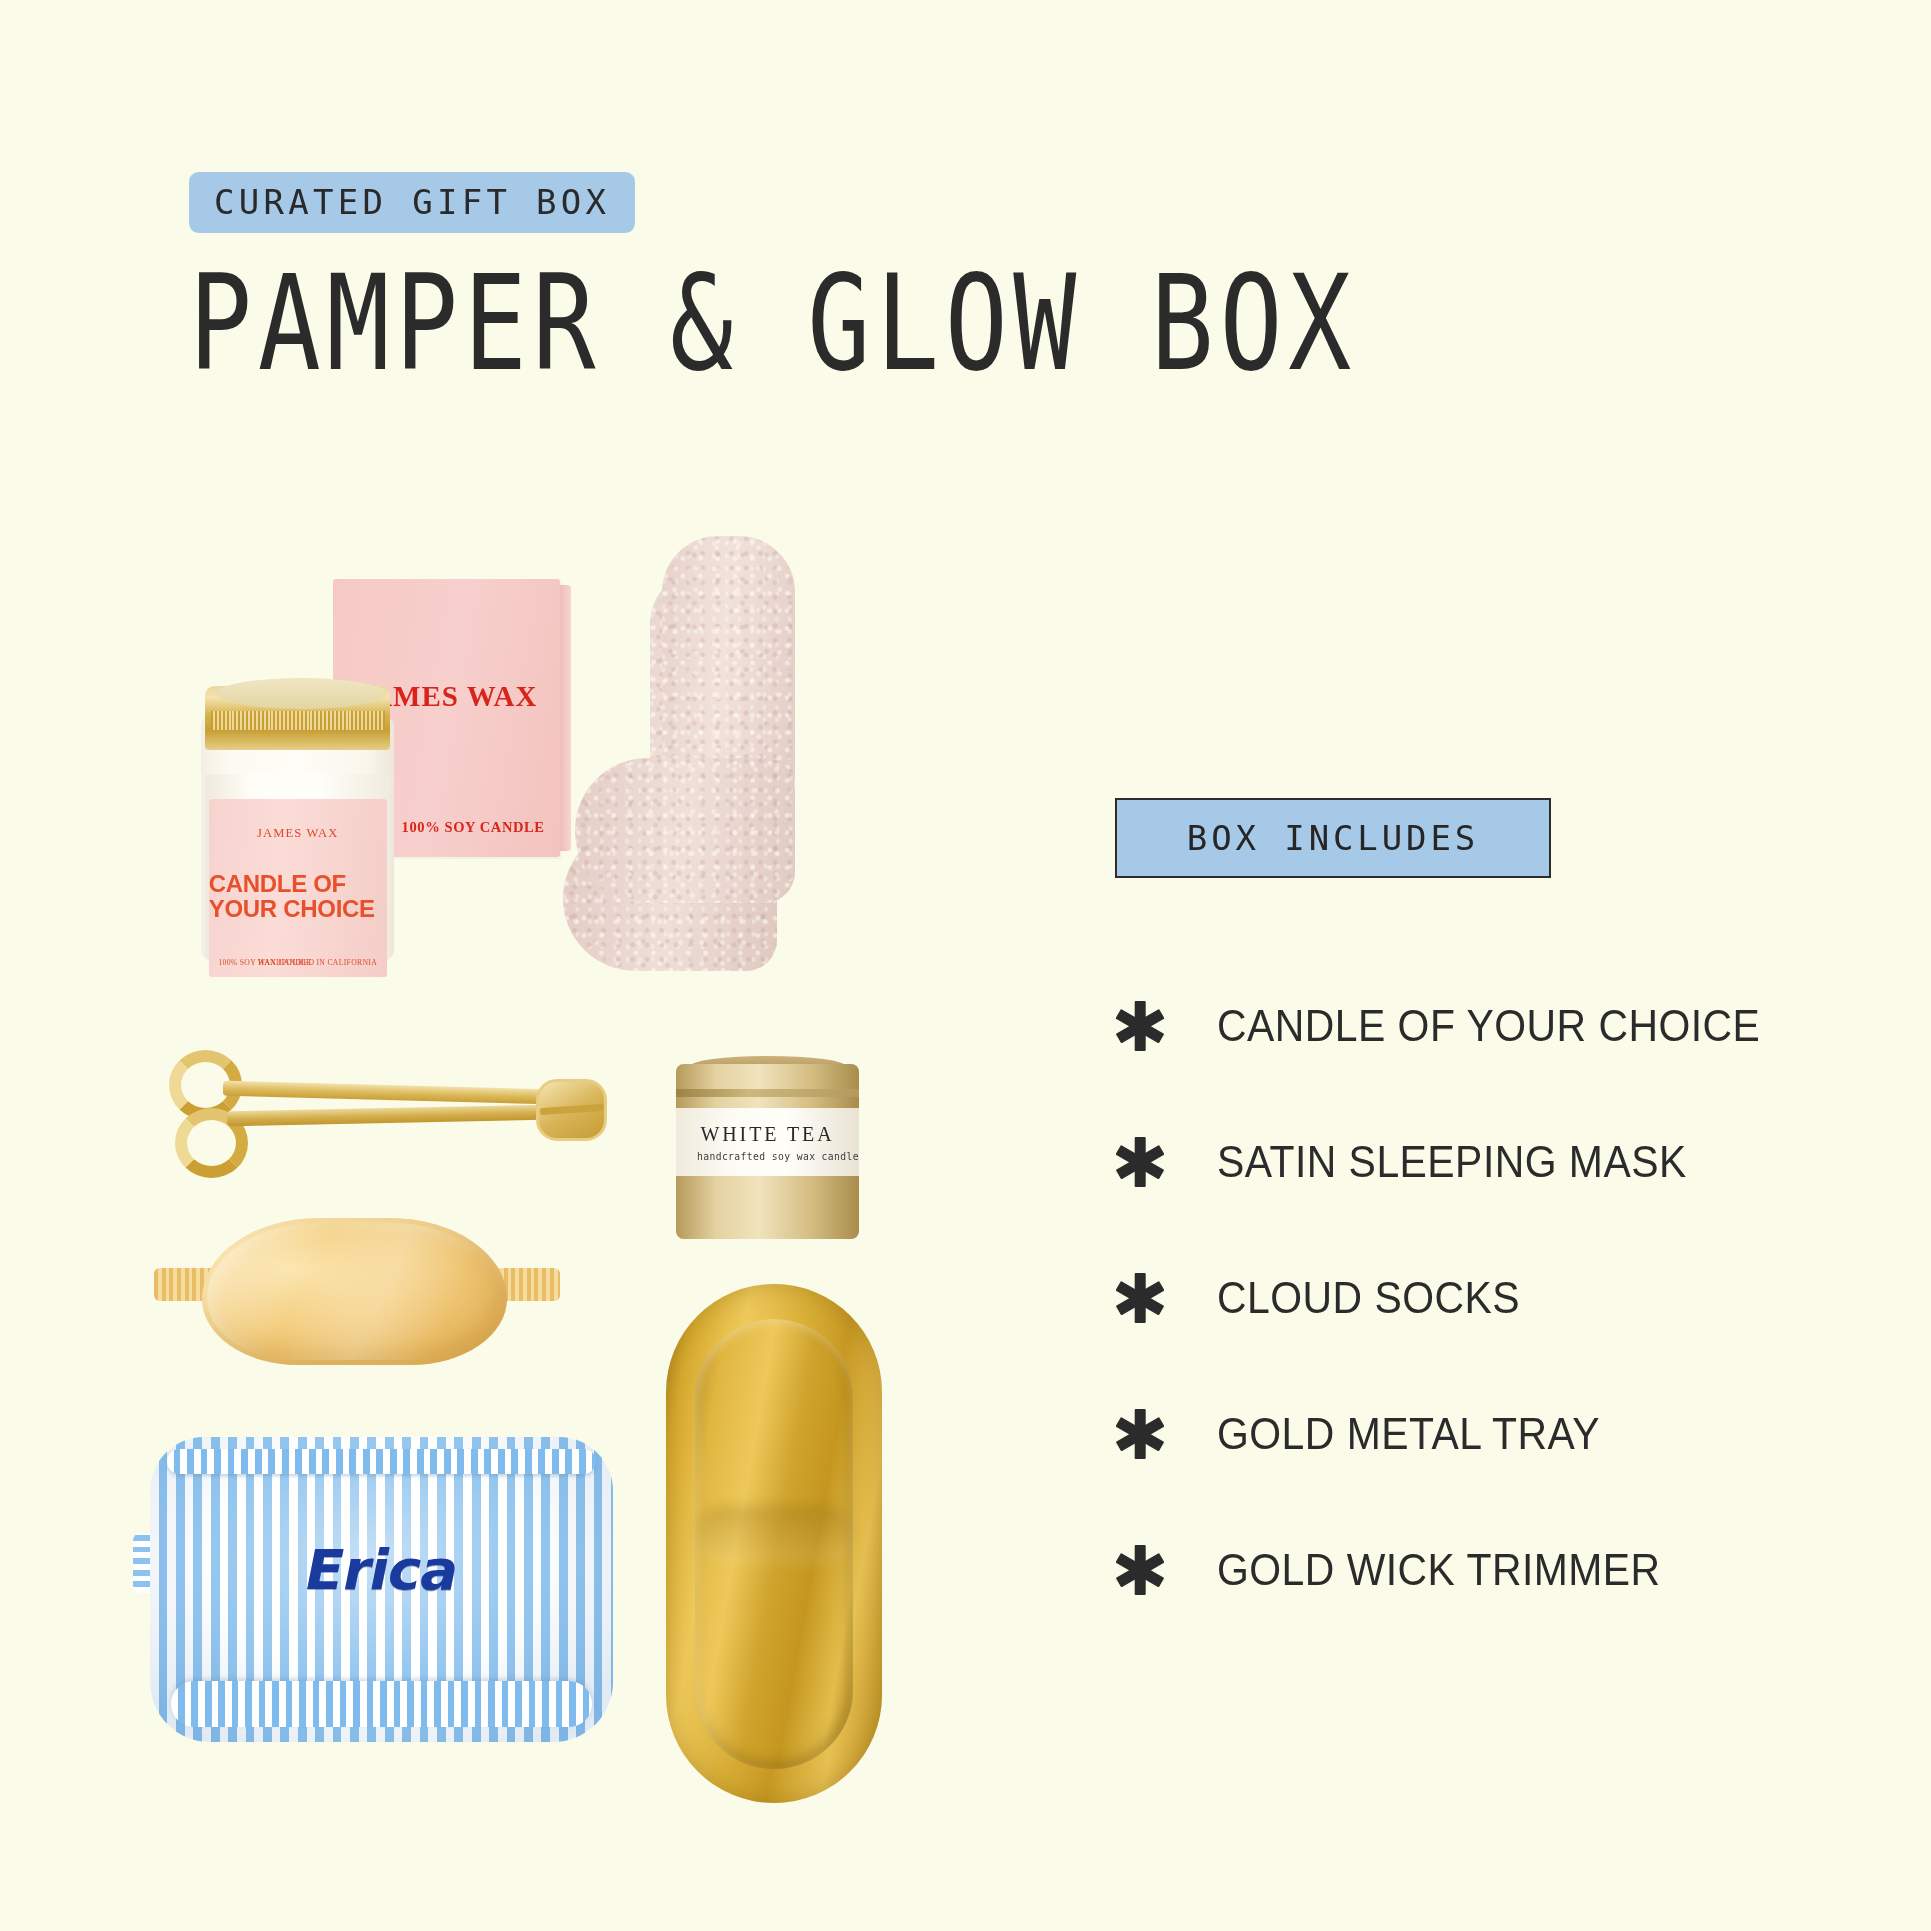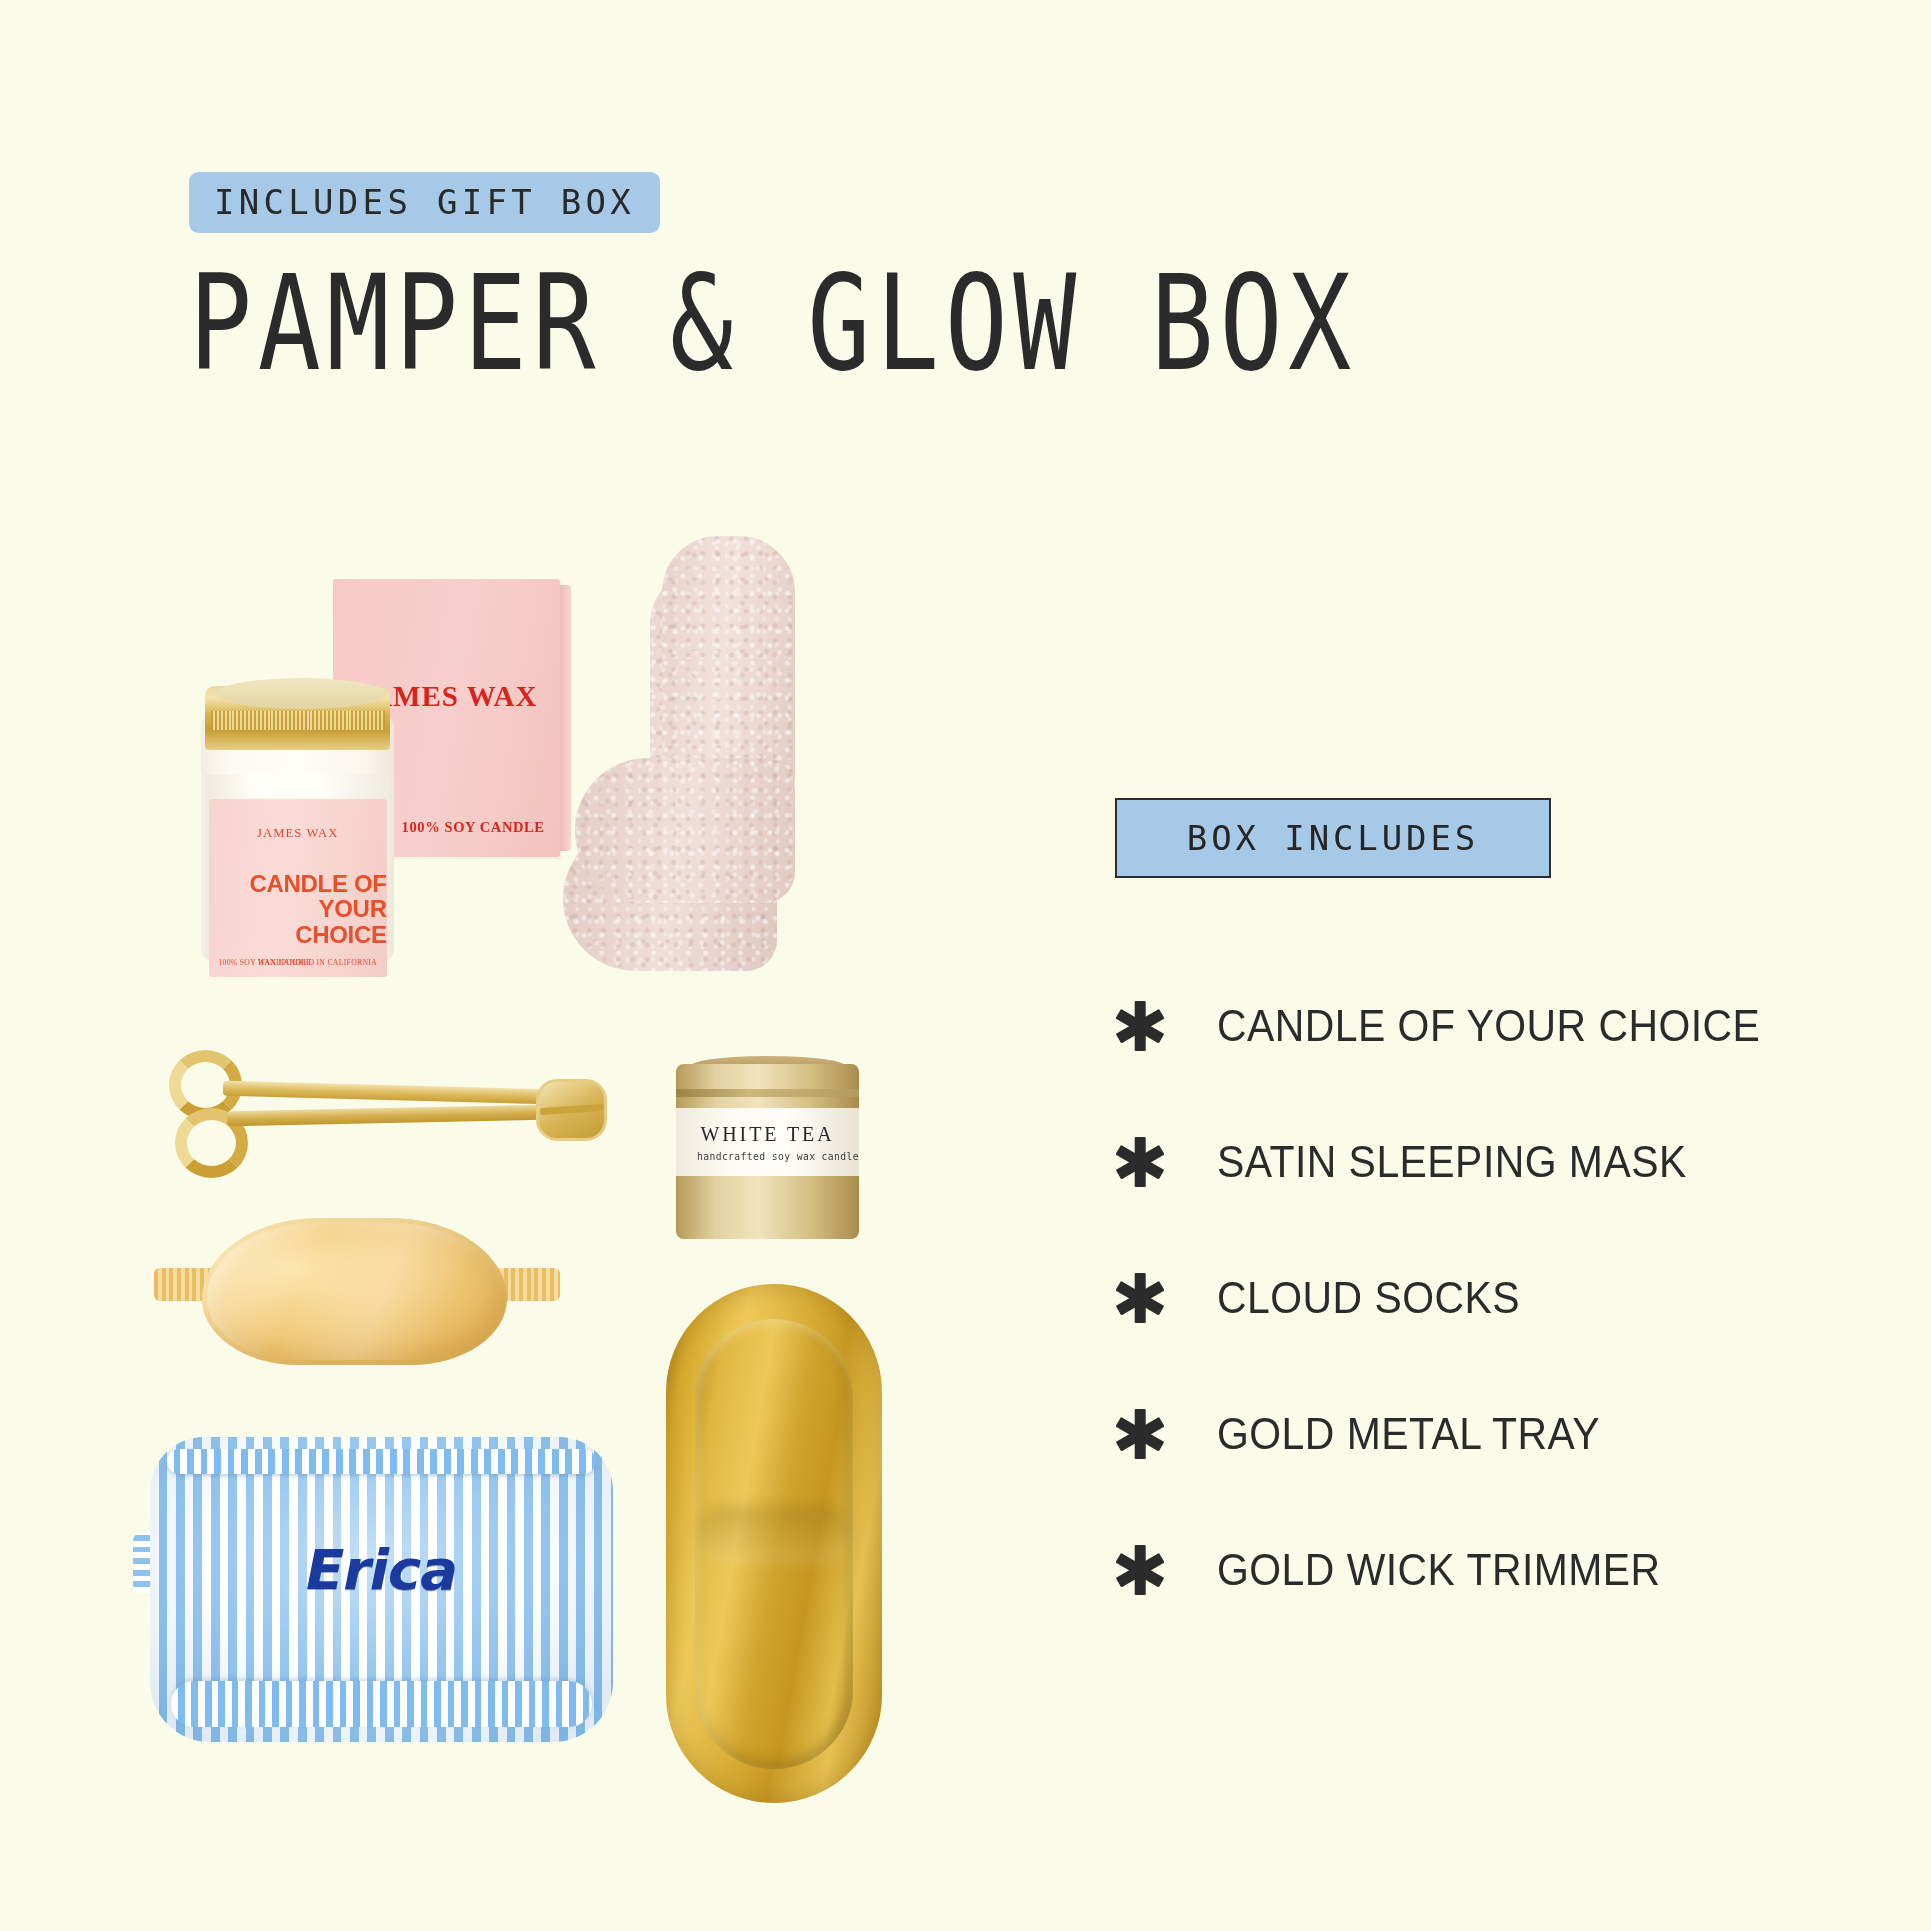--- a/index.html
+++ b/index.html
@@ -176,28 +176,27 @@
   #jar-brand {
     position: absolute; left: 0; right: 0; top: 27px;
     text-align: center;
     font-family: "Liberation Serif", serif;
     font-size: 12.6px;
     letter-spacing: 1.1px;
     color: #e0452c;
   }
   #jar-main {
     position: absolute; left: 0; right: 0; top: 72px;
-    text-align: right;
+    text-align: left;
     font-family: "Liberation Sans", sans-serif;
     font-weight: bold;
     font-size: 24px;
     line-height: 1.06;
     letter-spacing: -0.3px;
     color: #e8502c;
-    padding-left: 27px;
   }
   #jar-foot-left {
     position: absolute; left: 9.7px; bottom: 9.7px;
     font-family: "Liberation Serif", serif;
     font-size: 7.7px; letter-spacing: 0.3px; color: #e0492c;
   }
   #jar-foot-right {
     position: absolute; right: 9.7px; bottom: 9.7px;
     font-family: "Liberation Serif", serif;
     font-size: 7.7px; letter-spacing: 0.3px; color: #e0492c;
@@ -451,21 +450,21 @@
     width: 158px; height: 58px;
     border-radius: 39px;
     background: linear-gradient(180deg, rgba(120,85,10,0.22), rgba(255,245,200,0.12));
     filter: blur(5.8px);
   }
 </style>
 </head>
 <body>
 
 <div id="header">
-  <div id="eyebrow-badge">INCLUDES GIFT BOX</div>
+  <div id="eyebrow-badge">CURATED GIFT BOX</div>
   <div id="page-title">PAMPER &amp; GLOW BOX</div>
 </div>
 
 <div id="collage">
 
   <div id="candle-box">
     <div id="candle-box-spine"></div>
     <div id="candle-box-brand">JAMES WAX</div>
     <div id="candle-box-sub">100% SOY CANDLE</div>
   </div>

